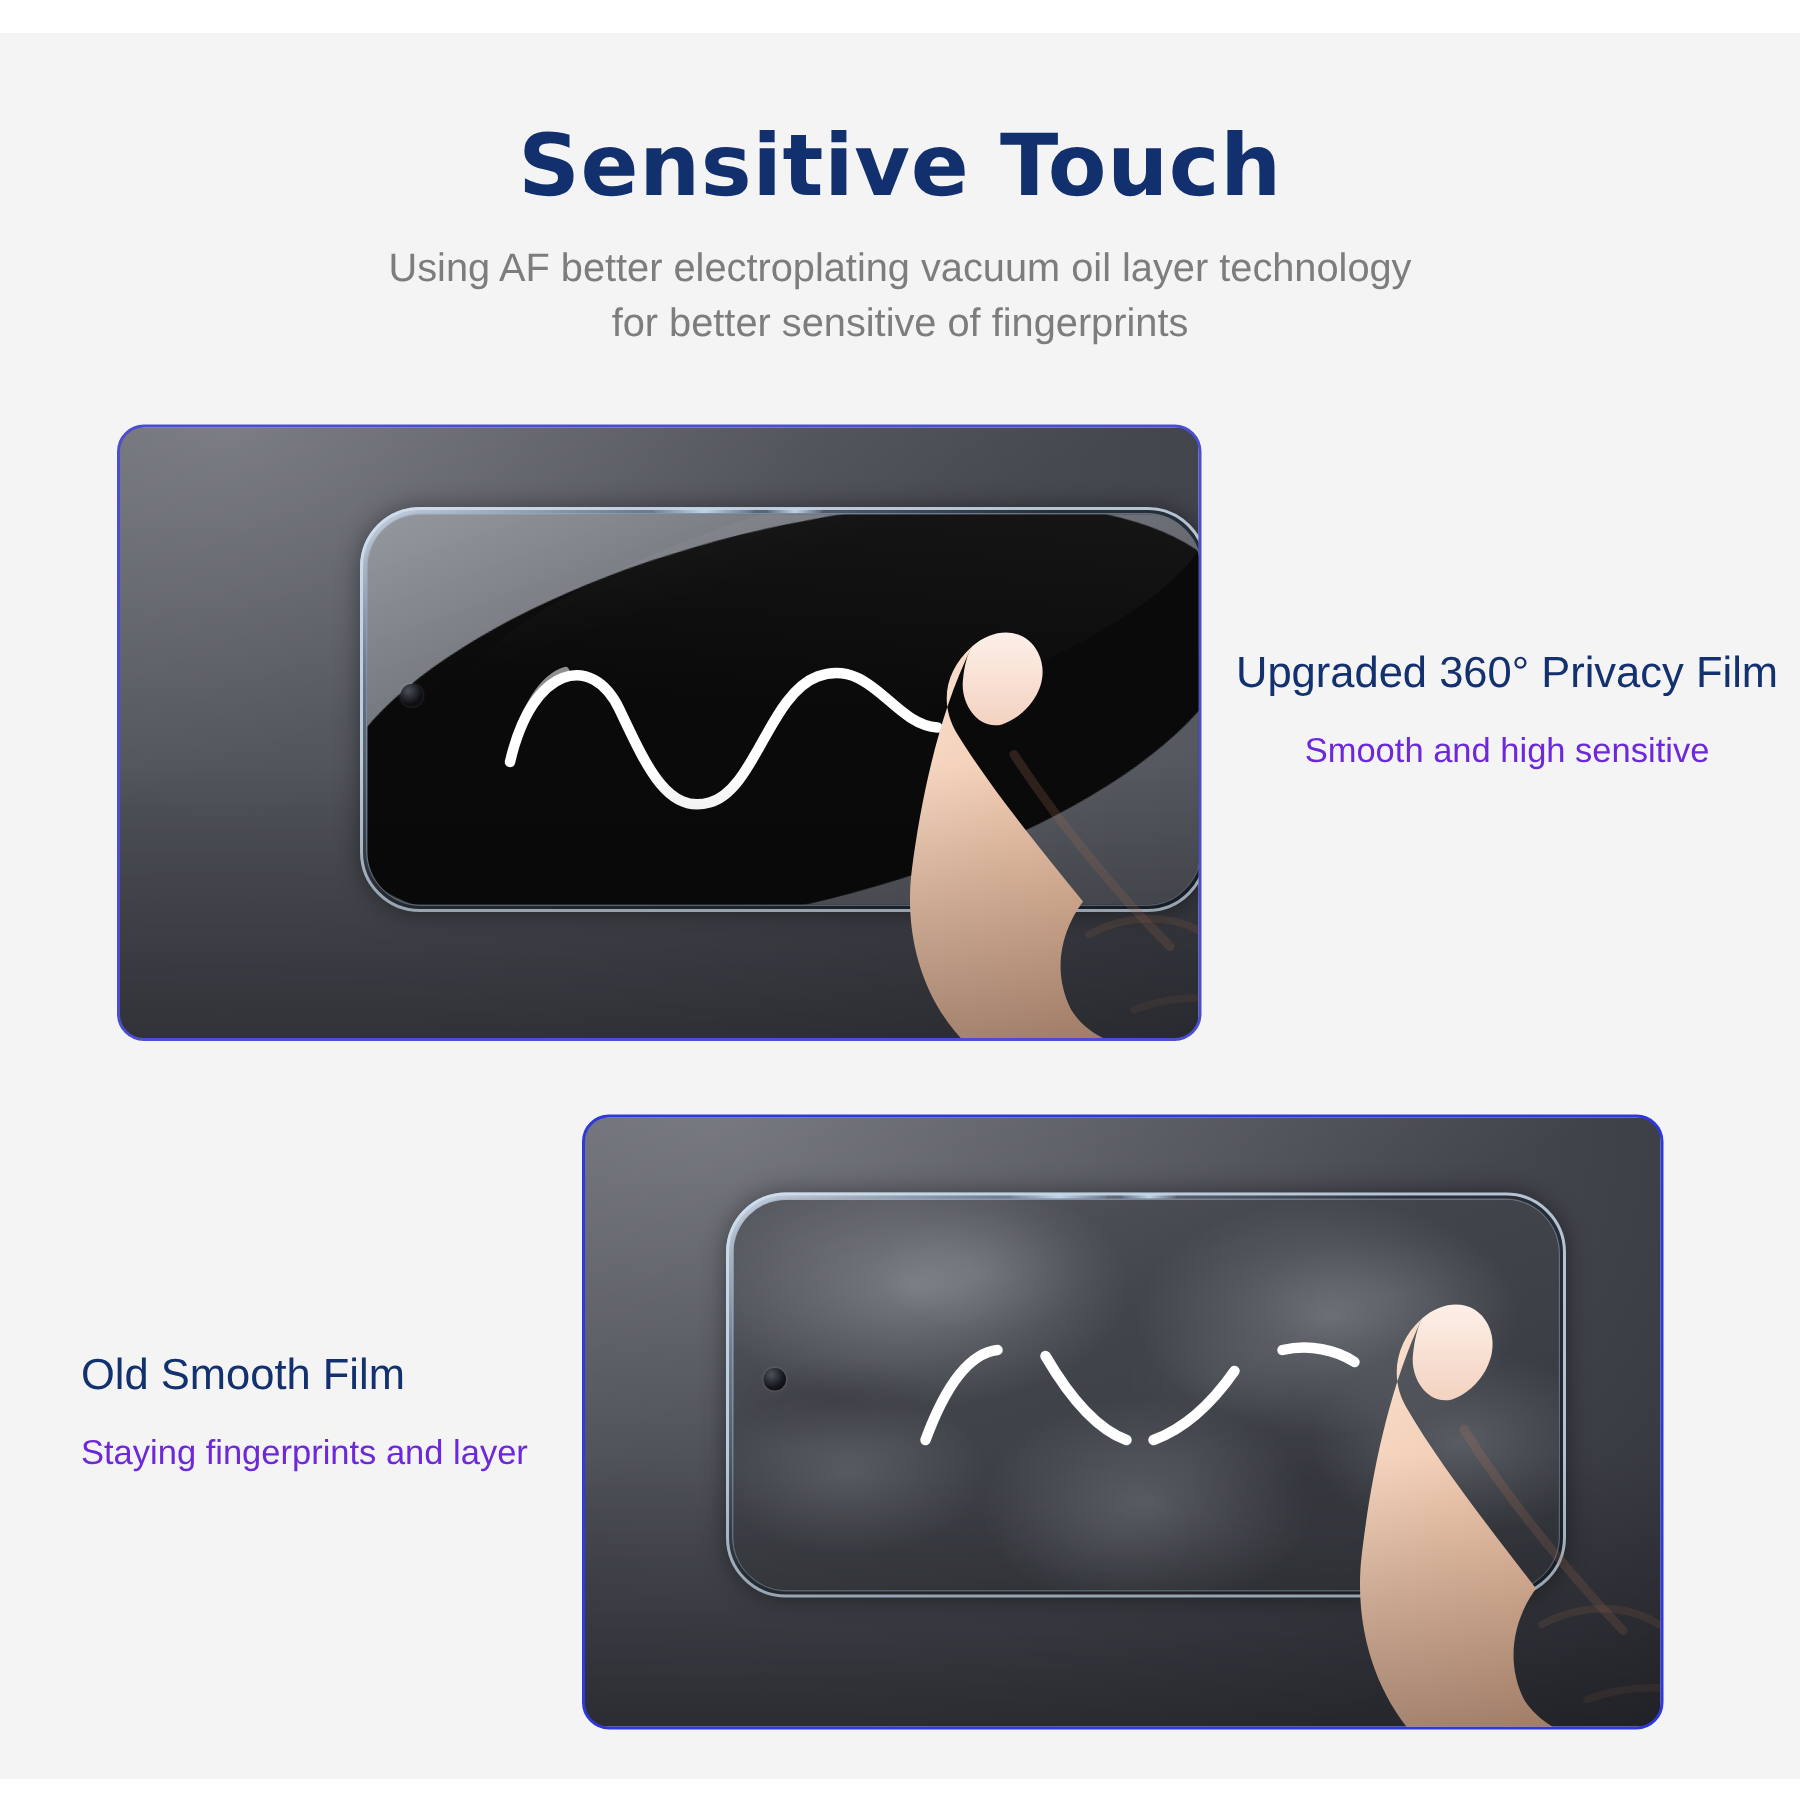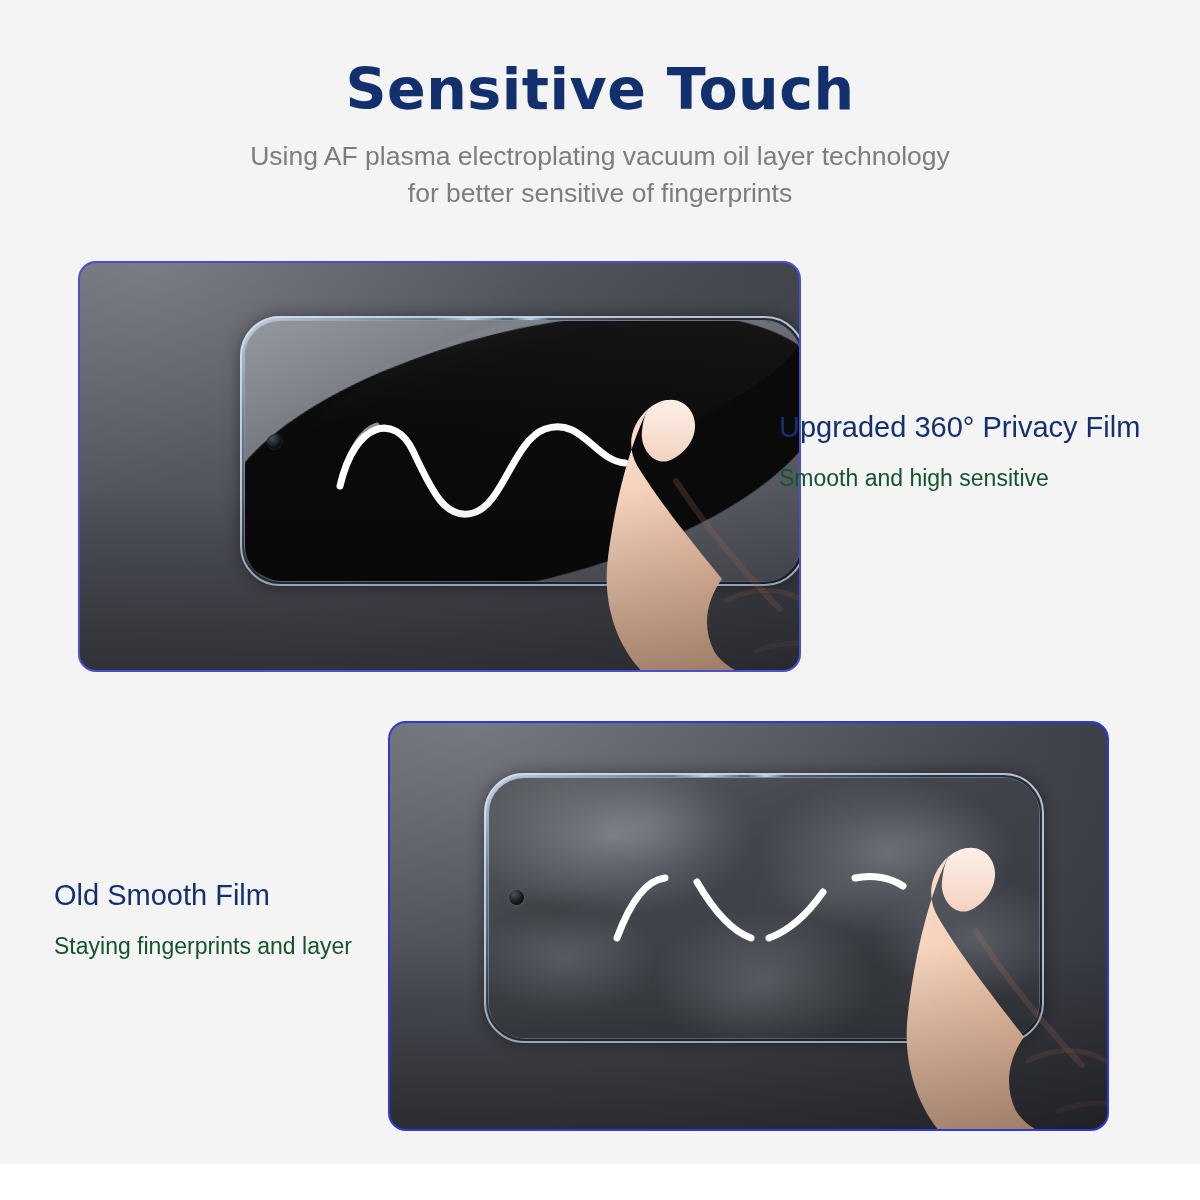--- a/index.html
+++ b/index.html
@@ -7,20 +7,21 @@
     width:1200px;height:1200px;
     background:#ffffff;
     font-family:"Liberation Sans", sans-serif;
     overflow:hidden;
   }
   #stage{
     position:relative;
     width:1200px;height:1164px;
     background:#f4f4f4;
     overflow:hidden;
+    margin-top:22px;
   }
   
   .header{
     position:absolute;left:0;top:0;width:1200px;
     text-align:center;
   }
   .title{
     margin:0;
     padding-top:56px;
     font-size:57px;
@@ -173,36 +174,36 @@
     margin:0;
     font-size:29px;
     color:#14316f;
     font-weight:400;
     font-family:"Liberation Sans",sans-serif;
     white-space:nowrap;
   }
   .note-sub{
     margin:0;padding-top:21px;
     font-size:23px;
-    color:#14532d;
+    color:#6d28d9;
     font-weight:400;
     white-space:nowrap;
   }
-  #note-upgraded{left:779px;top:411px;}
+  #note-upgraded{left:824px;top:411px;text-align:center;}
   #note-old{left:54px;top:879px;}
 </style>
 </head>
 <body>
 
 <div id="stage">
 
   <div class="header">
     <h1 class="title">Sensitive Touch</h1>
     <p class="subtitle">
-      <span>Using AF plasma electroplating vacuum oil layer technology</span>
+      <span>Using AF better electroplating vacuum oil layer technology</span>
       <span>for better sensitive of fingerprints</span>
     </p>
   </div>
 
   <div class="card" id="card-top">
     <div class="card-inner">
 
       <div class="phone" id="phone-top">
         <div class="phone-rim"></div>
         <div class="phone-rim2"></div>

